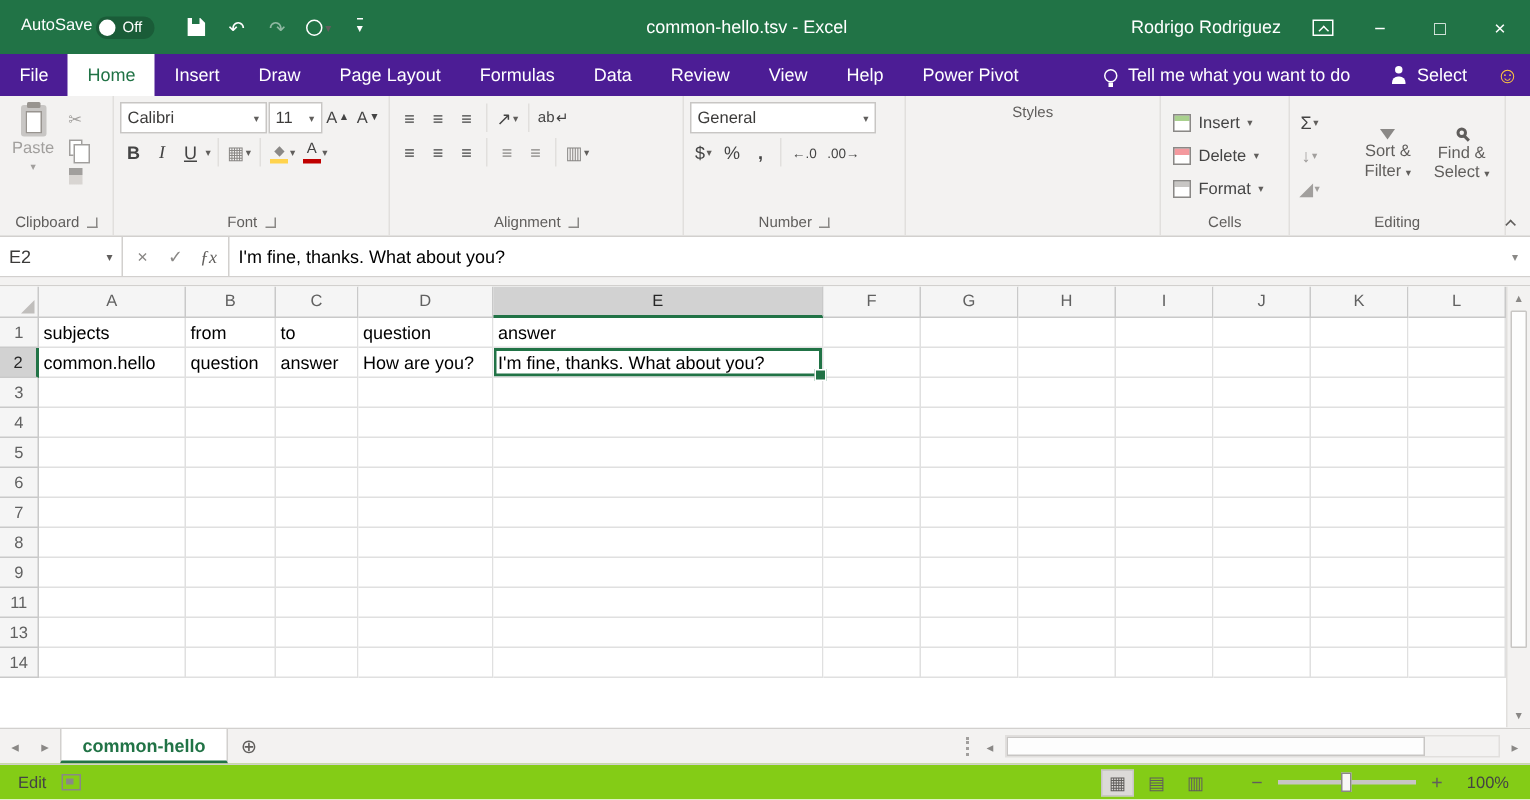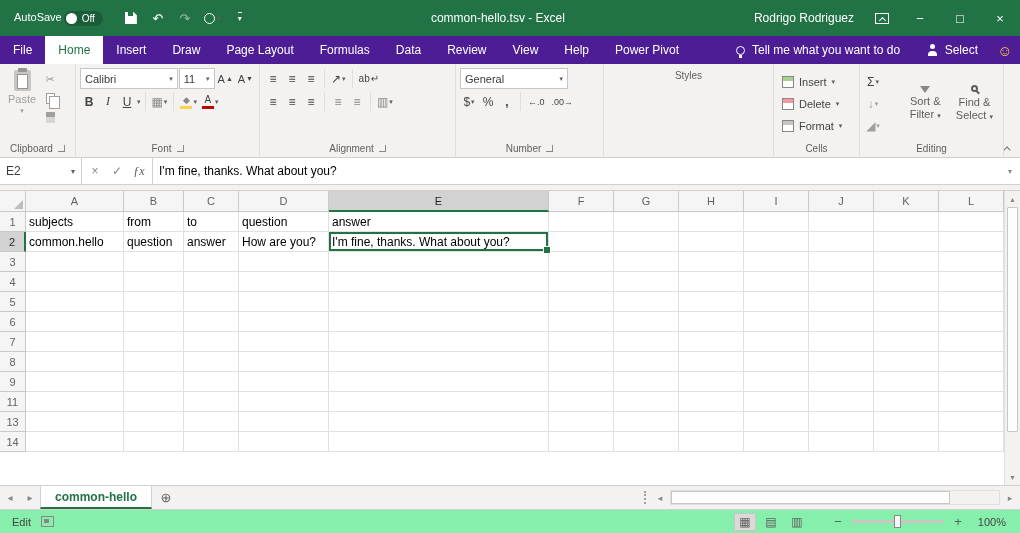--- a/index.html
+++ b/index.html
@@ -137,21 +137,21 @@
   .sheet-tab { padding:0 14px; background:#fff; color:#217346; font-weight:bold; display:flex; align-items:center; border-left:1px solid #d2d0ce; border-right:1px solid #d2d0ce; border-bottom:2px solid #217346; }
   .add-sheet { width:28px; display:flex; align-items:center; justify-content:center; color:#605e5c; font-size:13px; }
   .sb-spacer { flex:1; }
   .dots-div { border-left:2px dotted #a19f9d; margin:5px 4px; }
   .hscroll { width:370px; display:flex; align-items:center; padding:3px 2px; gap:2px; }
   .hs-btn { width:16px; height:16px; display:flex; align-items:center; justify-content:center; color:#8a8886; font-size:9px; flex:none; }
   .hs-track { flex:1; height:15px; background:#f3f2f1; border:1px solid #e1dfdd; position:relative; }
   .hs-thumb { position:absolute; left:0; top:0; bottom:0; width:85%; background:#fdfdfd; border:1px solid #c8c6c4; }
 
   
-  .statusbar { height:24px; background:#86efac; border-top:1px solid #d2d0ce; display:flex; align-items:center; flex:none; font-size:11px; color:#444; }
+  .statusbar { height:24px; background:#84cc16; border-top:1px solid #d2d0ce; display:flex; align-items:center; flex:none; font-size:11px; color:#444; }
   .sb-mode { padding:0 10px 0 12px; }
   .macro-icon { width:13px; height:11px; border:1px solid #8a8886; position:relative; }
   .macro-icon::after { content:""; position:absolute; left:2px; top:2px; width:5px; height:4px; background:#8a8886; }
   .sb-spacer2 { flex:1; }
   .view-btns { display:flex; align-items:center; gap:4px; margin-right:24px; }
   .vbtn { width:22px; height:18px; display:flex; align-items:center; justify-content:center; font-size:12px; color:#605e5c; }
   .vbtn.active { background:#dcdad8; border:1px solid #c8c6c4; }
   .zoom { display:flex; align-items:center; gap:8px; padding-right:14px; }
   .zoom-sign { font-size:13px; color:#605e5c; width:12px; text-align:center; }
   .slider-track { width:92px; height:3px; background:#c8c6c4; position:relative; }
@@ -363,21 +363,21 @@
       </div>
       <div class="rgroup-label">
           <span>Alignment</span>
           <span class="launcher"></span>
         </div>
     </div>
 
     <div class="rgroup grp-number">
       <div class="rgroup-content col">
         <div class="rowline">
-          <span class="combo" style="width:108px;">
+          <span class="combo" style="width:124px;">
               <span>General</span>
               <span class="dd">▾</span>
             </span>
         </div>
         <div class="rowline">
           <span class="sbtn">
               <span>$</span>
               <span class="dd">▾</span>
             </span>
           <span class="sbtn">

